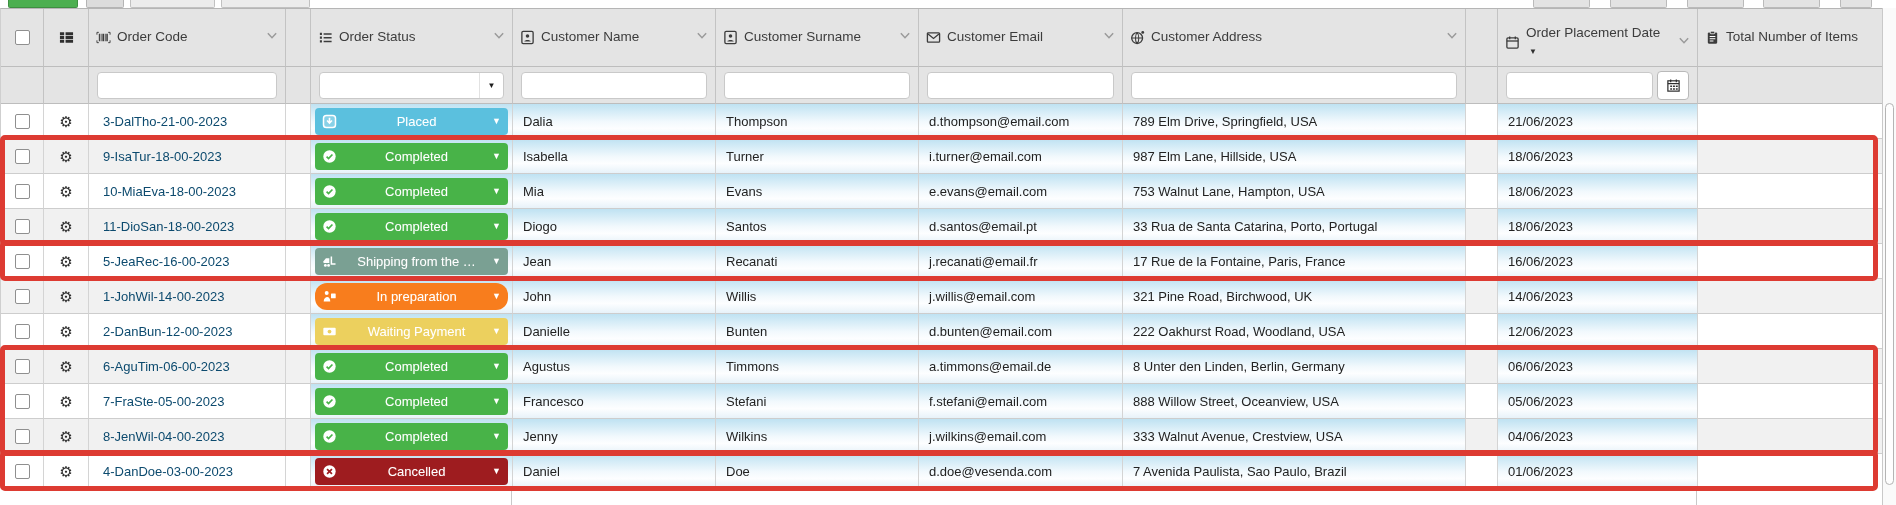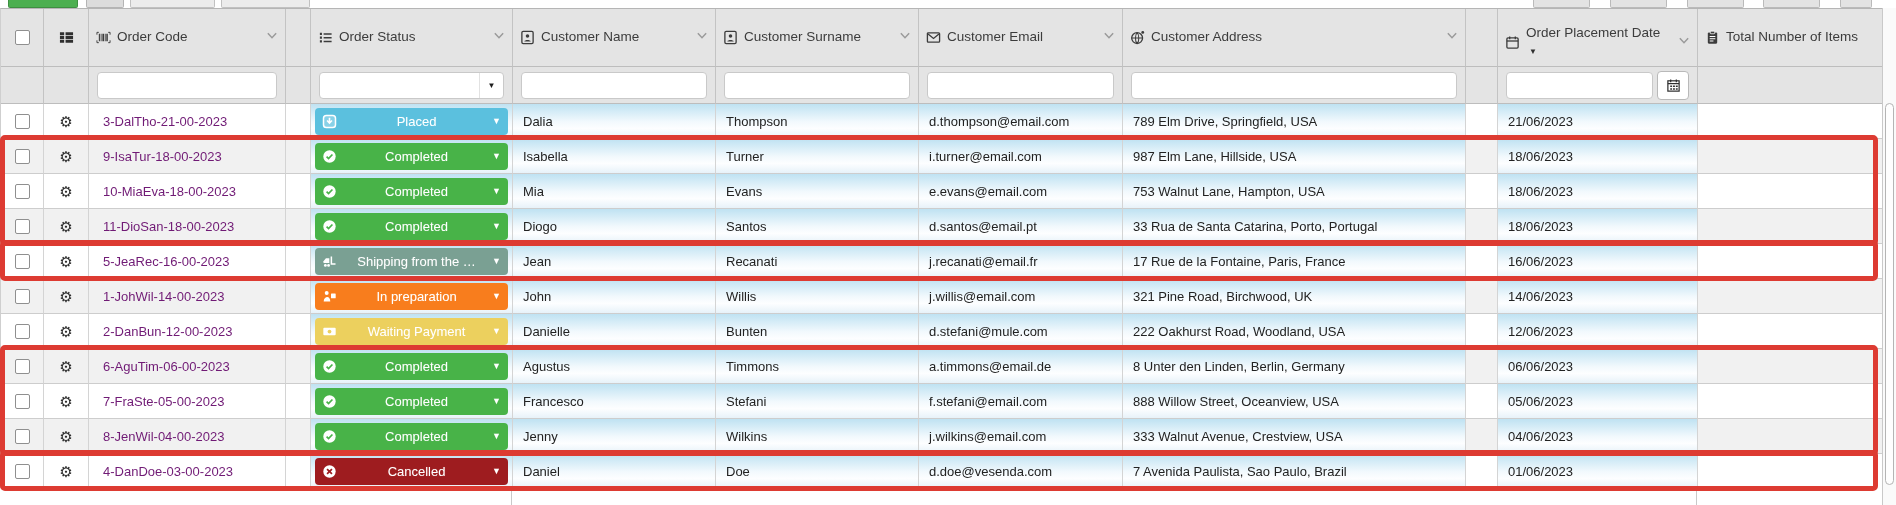--- a/index.html
+++ b/index.html
@@ -28,21 +28,21 @@
 
   .fcell{display:flex;align-items:center;padding:0 8px;}
   .flt{height:27px;width:100%;border:1px solid #c9c9c9;border-radius:4px;background:#fff;box-sizing:border-box;font:13px "Liberation Sans",sans-serif;padding:0 6px;color:#222;}
   .combo-wrap{position:relative;width:100%;}
   .combo-caret{position:absolute;right:1px;top:1px;bottom:1px;width:23px;display:flex;align-items:center;justify-content:center;font-size:8px;color:#1c1c1c;border-left:1px solid #e2e2e2;cursor:pointer;}
   .calbtn{flex:0 0 30px;height:27px;margin-left:4px;border:1px solid #b9b9b9;border-radius:4px;background:#fff;display:flex;align-items:center;justify-content:center;color:#333;cursor:pointer;}
 
   .brow{height:35px;}
   .bcell{border-right:1px solid #d4d4d4;border-bottom:1px solid #cdcdcd;display:flex;align-items:center;font-size:13px;color:#222;}
   .bcell.txt{padding:0 10px;white-space:nowrap;overflow:hidden;}
-  .bcell.code{color:#701a75;padding:0 0 0 14px;}
+  .bcell.code{color:#0c4a6e;padding:0 0 0 14px;}
   .stripe0{background:#ffffff;}
   .stripe1{background:#f1f1f1;}
   .grad{background:linear-gradient(180deg,#bfe2f2 0%,#f2f9fd 52%,#fdfeff 72%,#e7f2f9 100%);}
 
   .cb{width:13px;height:13px;border:1px solid #8f8f8f;border-radius:2px;background:#fff;margin:auto;cursor:pointer;}
   .gearwrap{margin:auto;display:flex;cursor:pointer;color:#2d2d2d;}
 
   .badge{display:flex;align-items:center;height:27px;margin:0 2px;padding:0 7px;border-radius:4px;color:#fff;width:100%;box-sizing:border-box;cursor:pointer;}
   .badge .blbl{flex:1;text-align:center;font-size:13px;white-space:nowrap;overflow:hidden;text-shadow:0 0 1px rgba(255,255,255,.25);}
   .badge .bcaret{font-size:9px;flex:0 0 auto;}
@@ -383,21 +383,21 @@
             <div class="cb"></div>
           </div>
           <div class="cell bcell stripe1">
             <span class="gearwrap">
               <span style="font-size:15px;line-height:1">⚙</span>
             </span>
           </div>
           <div class="cell bcell code stripe1">1-JohWil-14-00-2023</div>
           <div class="cell bcell stripe1"></div>
           <div class="cell bcell grad" style="padding:0 2px">
-       <div class="badge" style="--bc:#f87d1d;background:#f87d1d;">
+       <div class="badge" style="--bc:#f87d1d;background:#f87d1d;border-radius:12px;">
          <span class="bicon">
                 <svg width="15" height="15" viewBox="0 0 16 16" xmlns="http://www.w3.org/2000/svg">
                   <circle cx="5" cy="4.2" r="2.1" fill="#fff"></circle>
                   <path d="M1.8 13.4c0-3.2 2-4.8 3.8-4.8s3.2 1.6 3.2 4.8z" fill="#fff"></path>
                   <rect x="9.6" y="4.8" width="5" height="5" rx="0.6" fill="#fff"></rect>
                 </svg>
               </span>
          <span class="blbl">In preparation</span>
          <span class="bcaret">▼</span>
        </div>
@@ -428,21 +428,21 @@
                   <rect x="1.4" y="4" width="13.2" height="8" rx="1" fill="#fff"></rect>
                   <circle cx="8" cy="8" r="2" style="fill:var(--bc)"></circle>
                 </svg>
               </span>
          <span class="blbl">Waiting Payment</span>
          <span class="bcaret">▼</span>
        </div>
           </div>
           <div class="cell bcell txt grad">Danielle</div>
           <div class="cell bcell txt grad">Bunten</div>
-          <div class="cell bcell txt grad">d.stefani@mule.com</div>
+          <div class="cell bcell txt grad">d.bunten@email.com</div>
           <div class="cell bcell txt grad">222 Oakhurst Road, Woodland, USA</div>
           <div class="cell bcell stripe0"></div>
           <div class="cell bcell txt grad">12/06/2023</div>
           <div class="cell bcell txt stripe0"></div>
         </div>
         <div class="grow brow" style="grid-template-columns: 43px 45px 197px 25px 202px 203px 203px 204px 343px 32px 200px 185px;">
           <div class="cell bcell stripe1">
             <div class="cb"></div>
           </div>
           <div class="cell bcell stripe1">

